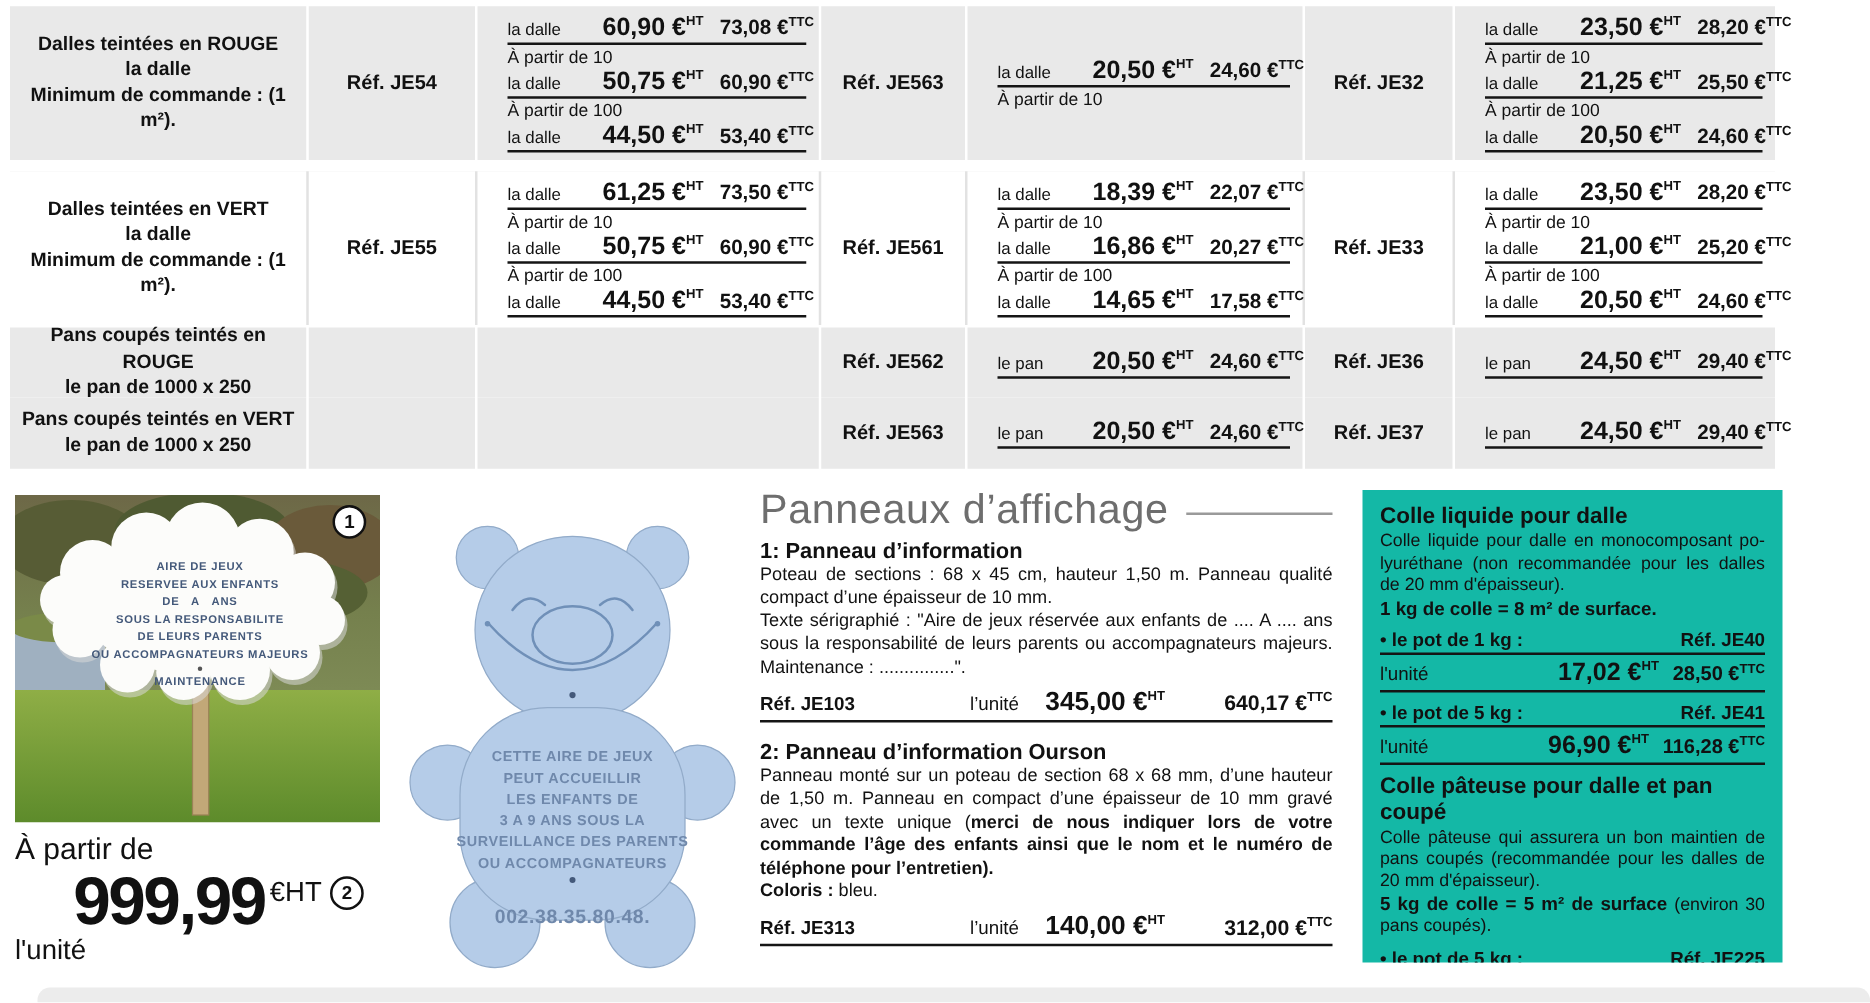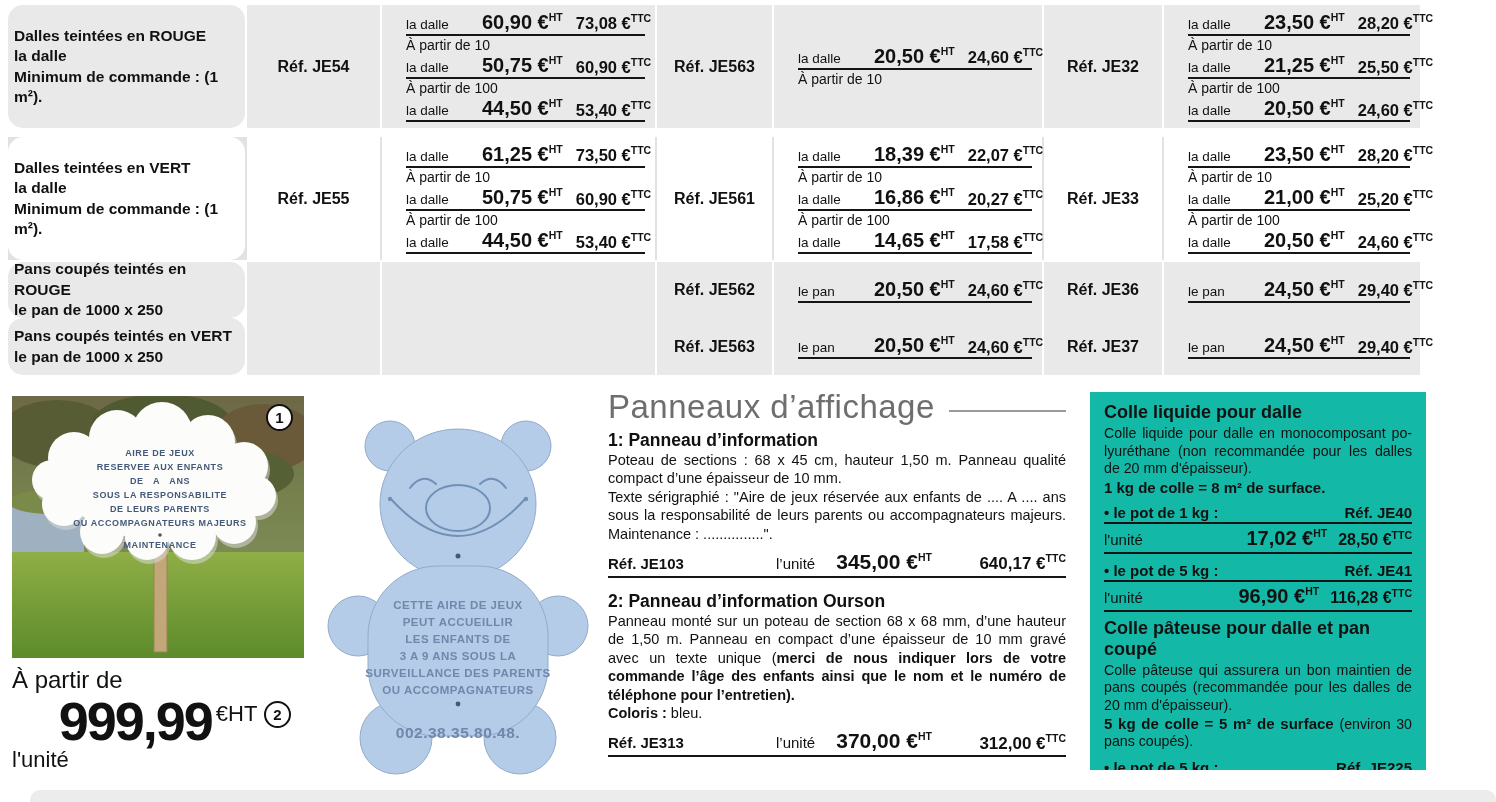--- a/index.html
+++ b/index.html
@@ -14,22 +14,22 @@
     display:grid;
     grid-template-columns:237px 133px 273px 115px 268px 118px 256px;
     column-gap:2px;
   }
   .trow.r1 { height:123px; margin-bottom:9px; }
   .trow.r2 { height:123px; margin-bottom:2px; background:#e2e2e2; }
   .trow.r34 { grid-template-rows:56px 57px; }
   .cell { background:#e9e9e9; }
   .trow.r2 .cell { background:#ffffff; }
   .cell.desc {
-    display:flex; flex-direction:column; justify-content:center; 
-    font-weight:bold; font-size:15.5px; line-height:1.32; padding:0 6px;border-radius:15px;
+    display:flex; flex-direction:column; justify-content:center; text-align:center;
+    font-weight:bold; font-size:15.5px; line-height:1.32; padding:0 6px;
   }
   .cell.ref {
     display:flex; align-items:center; justify-content:center;
     font-weight:bold; font-size:16px;
   }
   .cell.price {
     display:flex; flex-direction:column; justify-content:center;
     padding:0 10px 0 24px;
   }
   .price-line {
@@ -408,21 +408,21 @@
       </div>
     </div>
 
     <div class="sec2">
       <div class="sec-title">2: Panneau d’information Ourson</div>
       <p class="body-p"><span>Panneau monté sur un poteau de section 68 x 68 mm, d’une hauteur de 1,50 m. Panneau en compact d’une épaisseur de 10 mm gravé avec un texte unique (</span><b>merci de nous indiquer lors de votre commande l’âge des enfants ainsi que le nom et le numéro de téléphone pour l’entretien).</b></p>
       <p class="body-p"><b>Coloris :</b><span> bleu.</span></p>
       <div class="center-pricerow">
         <span class="cp-ref">Réf. JE313</span>
         <span class="cp-unit">l’unité</span>
-        <span class="cp-ht"><b>370,00 €</b><sup>HT</sup></span>
+        <span class="cp-ht"><b>140,00 €</b><sup>HT</sup></span>
         <span class="cp-ttc"><b>312,00 €</b><sup>TTC</sup></span>
       </div>
     </div>
   </div>
 
   <div class="glue">
     <div class="gl-title">Colle liquide pour dalle</div>
     <p class="gl-body">Colle liquide pour dalle en monocomposant po-lyuréthane (non recommandée pour les dalles de 20 mm d'épaisseur).</p>
     <p class="gl-rule">1 kg de colle = 8 m² de surface.</p>
 

